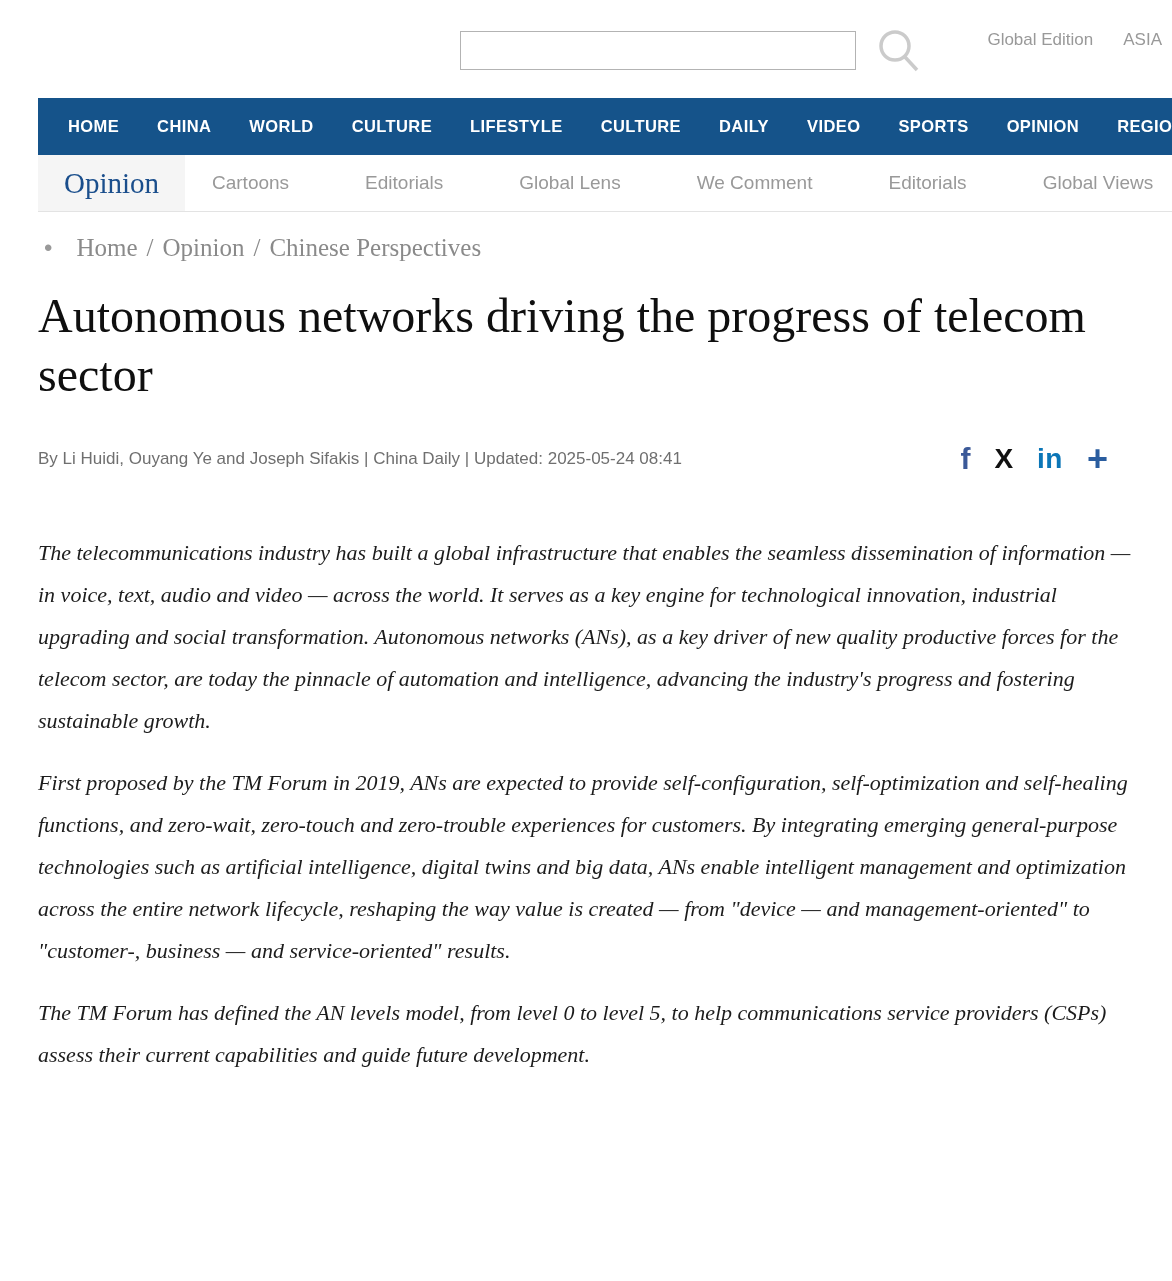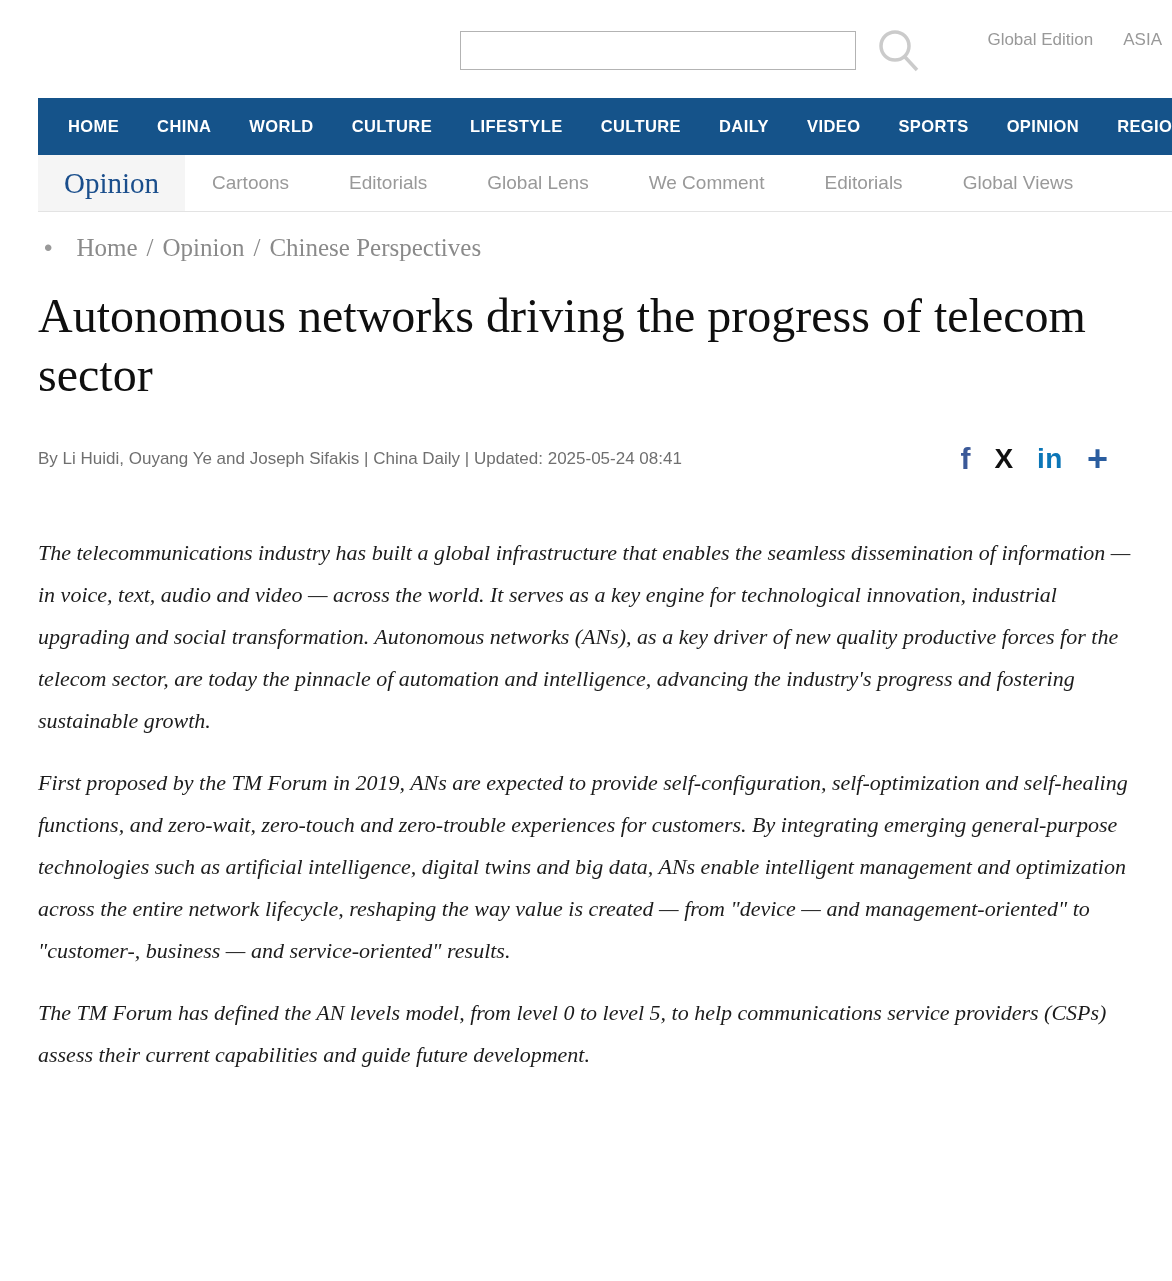--- a/index.html
+++ b/index.html
@@ -46,21 +46,21 @@
 
   
   .subnav {
     margin-left: 38px; width: 1134px; height: 56px;
     display: flex; align-items: stretch; border-bottom: 1px solid #e3e3e3; box-sizing: content-box;
   }
   .section-tab {
     width: 147px; background: #f5f5f5; display: flex; align-items: center; justify-content: center;
     font-family: "Liberation Serif", serif; font-size: 29px; color: #1a4e8c; cursor: pointer;
   }
-  .subnav-items { display: flex; align-items: center; gap: 60px; padding-left: 27px; }
+  .subnav-items { display: flex; align-items: center; gap: 76px; padding-left: 27px; }
   .subnav-items a { color: #999999; font-size: 19px; text-decoration: none; cursor: pointer; white-space: nowrap; }
 
   
   .breadcrumb {
     margin: 22px 0 0 44px; display: flex; align-items: center;
     font-family: "Liberation Serif", serif; font-size: 25px; color: #8a8a8a;
   }
   .crumb-bullet { color: #999999; font-size: 24px; margin-right: 24px; font-family: "Liberation Sans", sans-serif; }
   .breadcrumb a { color: #8a8a8a; text-decoration: none; cursor: pointer; }
   .crumb-sep { padding: 0 9px; }

